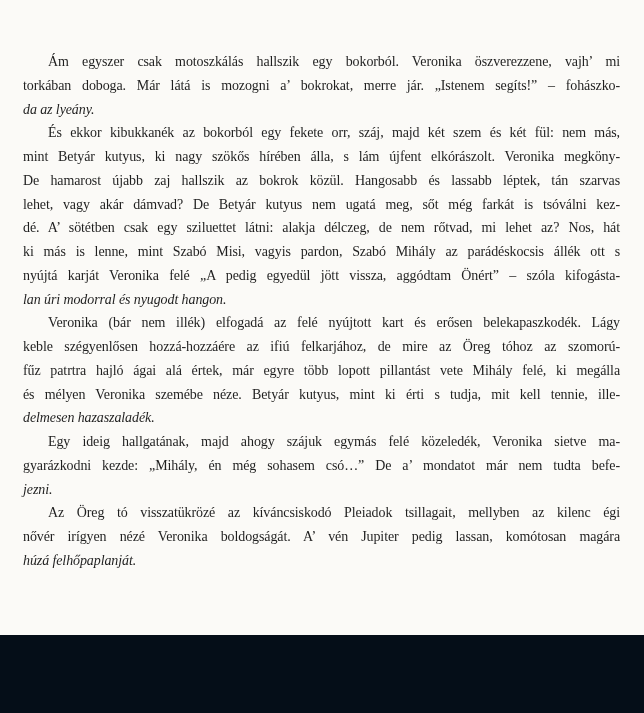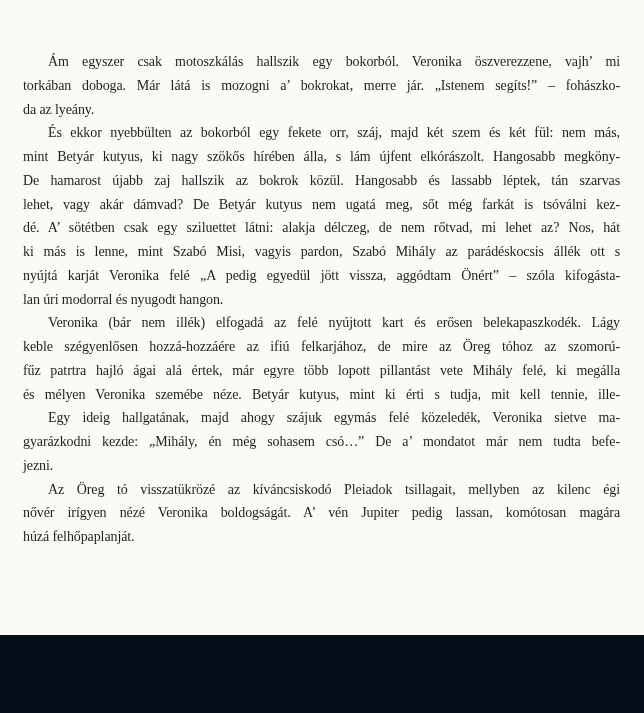--- a/index.html
+++ b/index.html
@@ -28,55 +28,56 @@
   .ln {
     font-size: 14px;
     line-height: 23.75px;
     color: var(--ink);
     letter-spacing: -0.1px;
     text-align: justify;
     text-align-last: justify;
     white-space: nowrap;
   }
   .ln.first { text-indent: 25px; }
-  .ln.last  { text-align-last: left; }
+  .ln.last  { text-align-last: left; font-style: italic; }
   .footer-band {
     width: 644px;
     height: 78px;
     background: var(--footer);
   }
 </style>
 </head>
 <body>
 
 <div class="page">
   <div class="text-block">
 
     <div class="para">
       <div class="ln first">Ám egyszer csak motoszkálás hallszik egy bokorból. Veronika öszverezzene, vajh’ mi</div>
       <div class="ln">torkában doboga. Már látá is mozogni a’ bokrokat, merre jár. „Istenem segíts!” – fohászko-</div>
       <div class="ln last">da az lyeány.</div>
     </div>
 
     <div class="para">
-      <div class="ln first">És ekkor nyebbülten az bokorból egy fekete orr, száj, majd két szem és két fül: nem más,</div>
-      <div class="ln">mint Betyár kutyus, ki nagy szökős hírében álla, s lám újfent elkórászolt. Hangosabb megköny-</div>
+      <div class="ln first">És ekkor kibukkanék az bokorból egy fekete orr, száj, majd két szem és két fül: nem más,</div>
+      <div class="ln">mint Betyár kutyus, ki nagy szökős hírében álla, s lám újfent elkórászolt. Veronika megköny-</div>
       <div class="ln">De hamarost újabb zaj hallszik az bokrok közül. Hangosabb és lassabb léptek, tán szarvas</div>
       <div class="ln">lehet, vagy akár dámvad? De Betyár kutyus nem ugatá meg, sőt még farkát is tsóválni kez-</div>
       <div class="ln">dé. A’ sötétben csak egy sziluettet látni: alakja délczeg, de nem rőtvad, mi lehet az? Nos, hát</div>
       <div class="ln">ki más is lenne, mint Szabó Misi, vagyis pardon, Szabó Mihály az parádéskocsis állék ott s</div>
       <div class="ln">nyújtá karját Veronika felé „A pedig egyedül jött vissza, aggódtam Önért” – szóla kifogásta-</div>
       <div class="ln last">lan úri modorral és nyugodt hangon.</div>
     </div>
 
     <div class="para">
       <div class="ln first">Veronika (bár nem illék) elfogadá az felé nyújtott kart és erősen belekapaszkodék. Lágy</div>
       <div class="ln">keble szégyenlősen hozzá-hozzáére az ifiú felkarjához, de mire az Öreg tóhoz az szomorú-</div>
       <div class="ln">fűz patrtra hajló ágai alá értek, már egyre több lopott pillantást vete Mihály felé, ki megálla</div>
       <div class="ln">és mélyen Veronika szemébe néze. Betyár kutyus, mint ki érti s tudja, mit kell tennie, ille-</div>
+      <div class="ln last">delmesen hazaszaladék.</div>
     </div>
 
     <div class="para">
       <div class="ln first">Egy ideig hallgatának, majd ahogy szájuk egymás felé közeledék, Veronika sietve ma-</div>
       <div class="ln">gyarázkodni kezde: „Mihály, én még sohasem csó…” De a’ mondatot már nem tudta befe-</div>
       <div class="ln last">jezni.</div>
     </div>
 
     <div class="para">
       <div class="ln first">Az Öreg tó visszatükrözé az kíváncsiskodó Pleiadok tsillagait, mellyben az kilenc égi</div>

